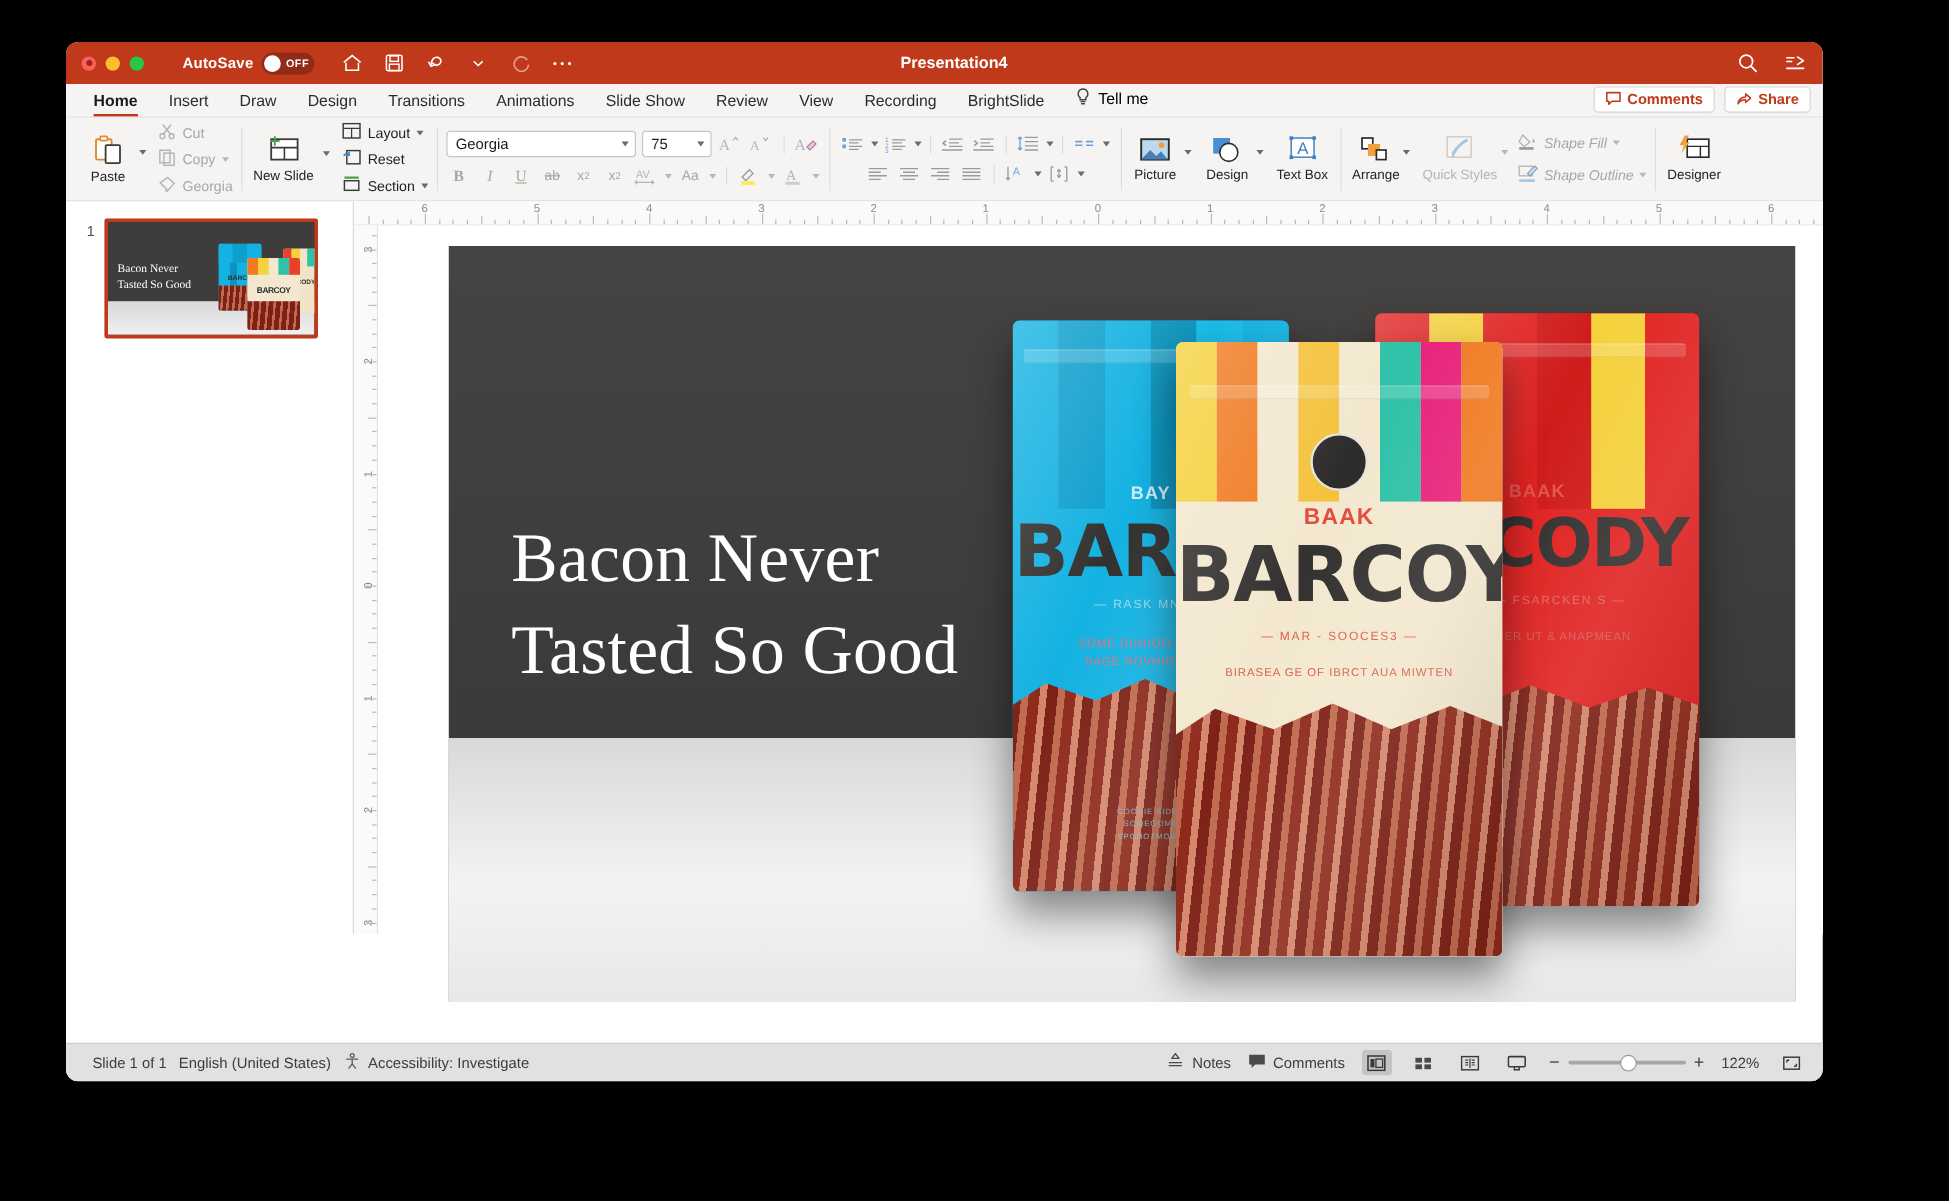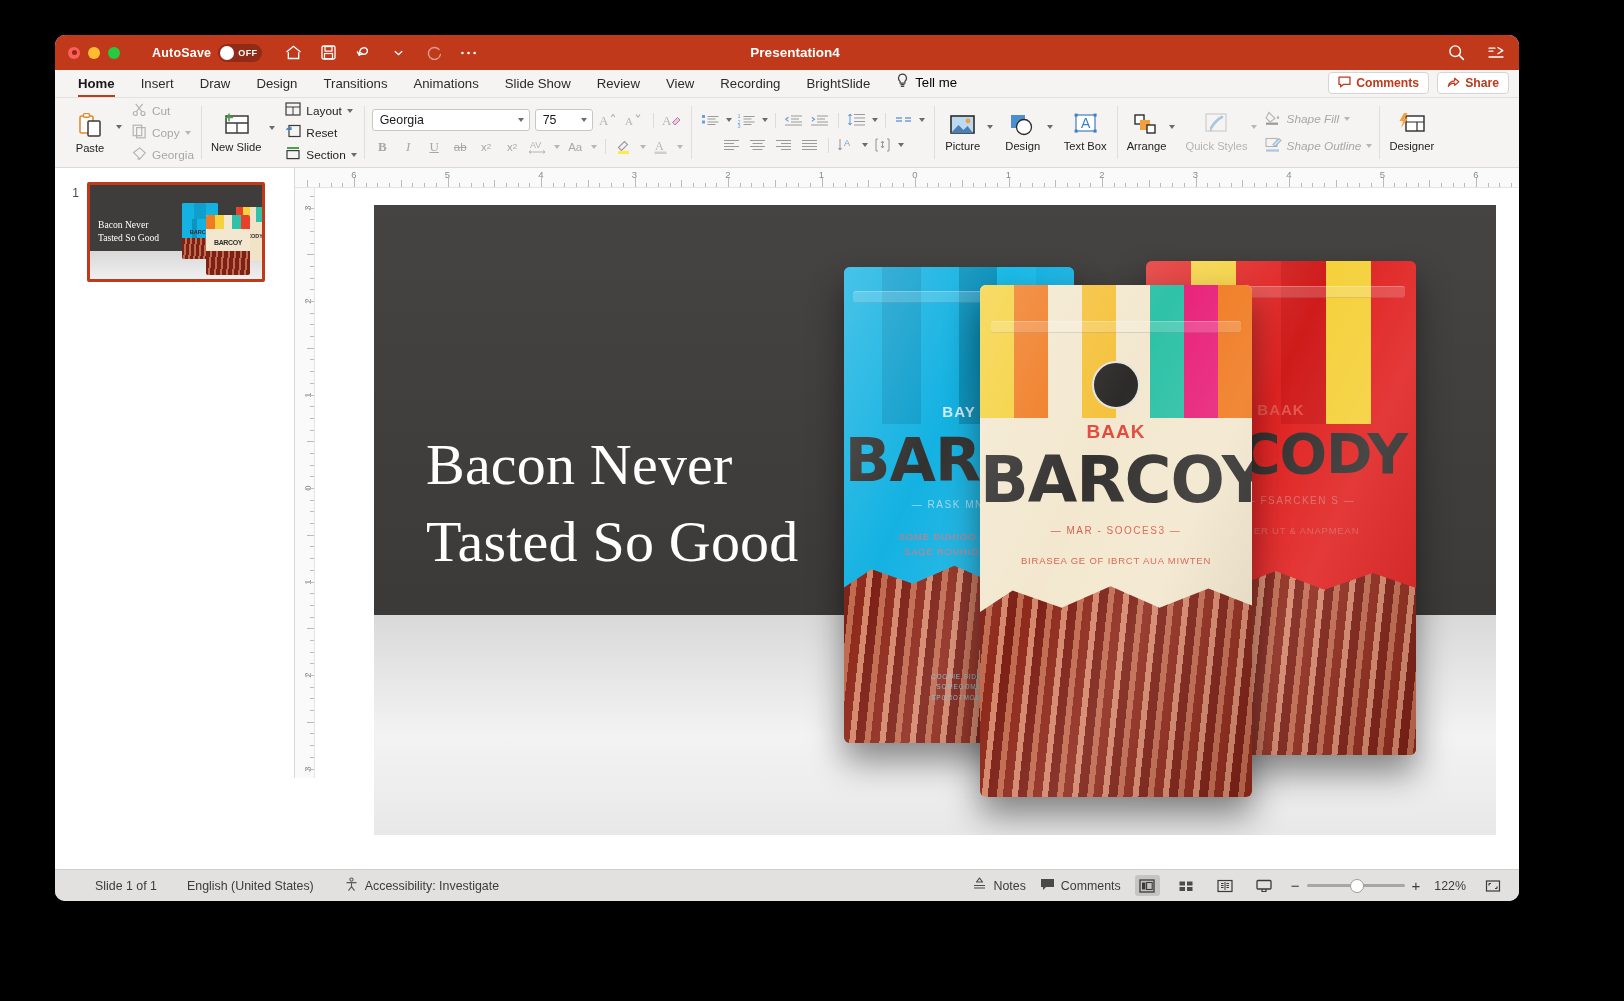--- a/index.html
+++ b/index.html
@@ -159,21 +159,21 @@
     clip-path: polygon(0 14%, 12% 4%, 30% 12%, 48% 2%, 66% 12%, 84% 3%, 100% 11%, 100% 100%, 0 100%);
   }
   .glare{ position:absolute; inset:0; background:linear-gradient(115deg,rgba(255,255,255,.22) 0%,
           rgba(255,255,255,0) 38%, rgba(255,255,255,.10) 62%, rgba(0,0,0,.10) 100%); }
   
   .statusbar{
     position:absolute; left:0; right:0; bottom:0; height:32px;
     background:#e3e1df; border-top:1px solid #cfcdcb;
     display:flex; align-items:center; font-size:12.4px; color:#3c3c3c;
   }
-  .sb-left{ display:flex; align-items:center; gap:30px; padding-left:40px;}
+  .sb-left{ display:flex; align-items:center; gap:10px; padding-left:22px;}
   .sb-right{ position:absolute; right:14px; display:flex; align-items:center; gap:14px;}
   .sb-item{ display:flex; align-items:center; gap:6px;}
   .viewbtn{ width:25px;height:21px; display:flex;align-items:center;justify-content:center;
             border-radius:3px;}
   .viewbtn.sel{ background:#c6c4c2;}
   .zoomslider{ display:flex; align-items:center; gap:7px;}
   .track{ width:98px;height:3px;background:#a8a6a4;border-radius:2px;position:relative;}
   .knob2{ position:absolute; left:44%; top:-5.5px; width:14px;height:14px;border-radius:50%;
           background:#fff; border:1px solid #9d9b99;}
 </style>

